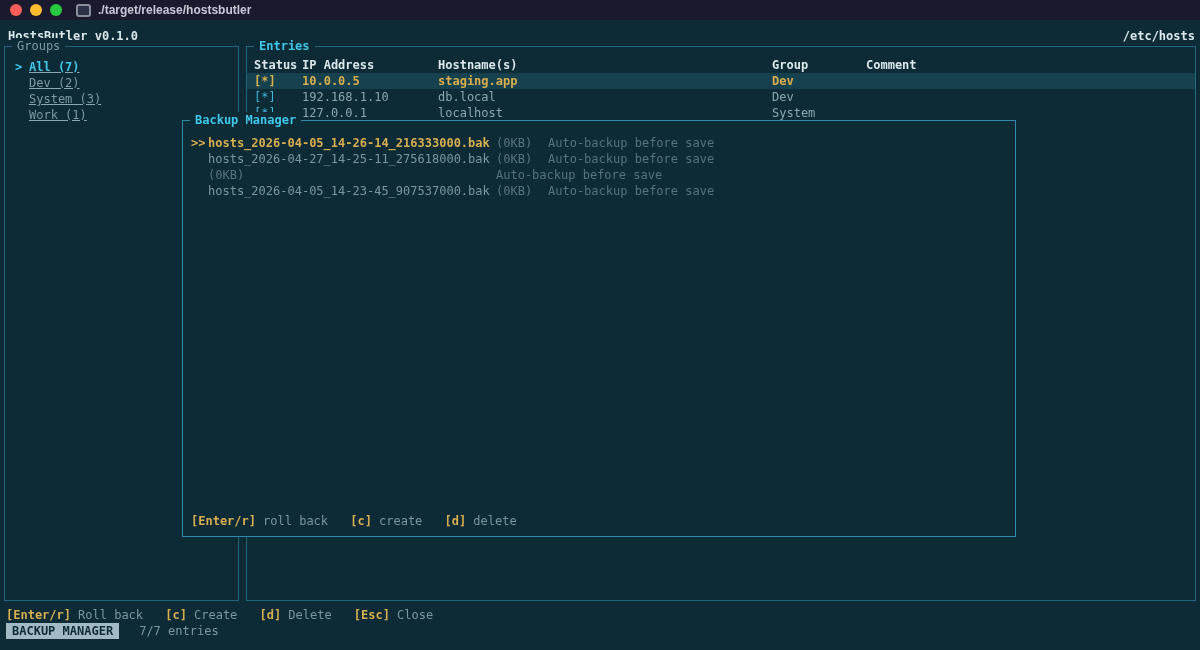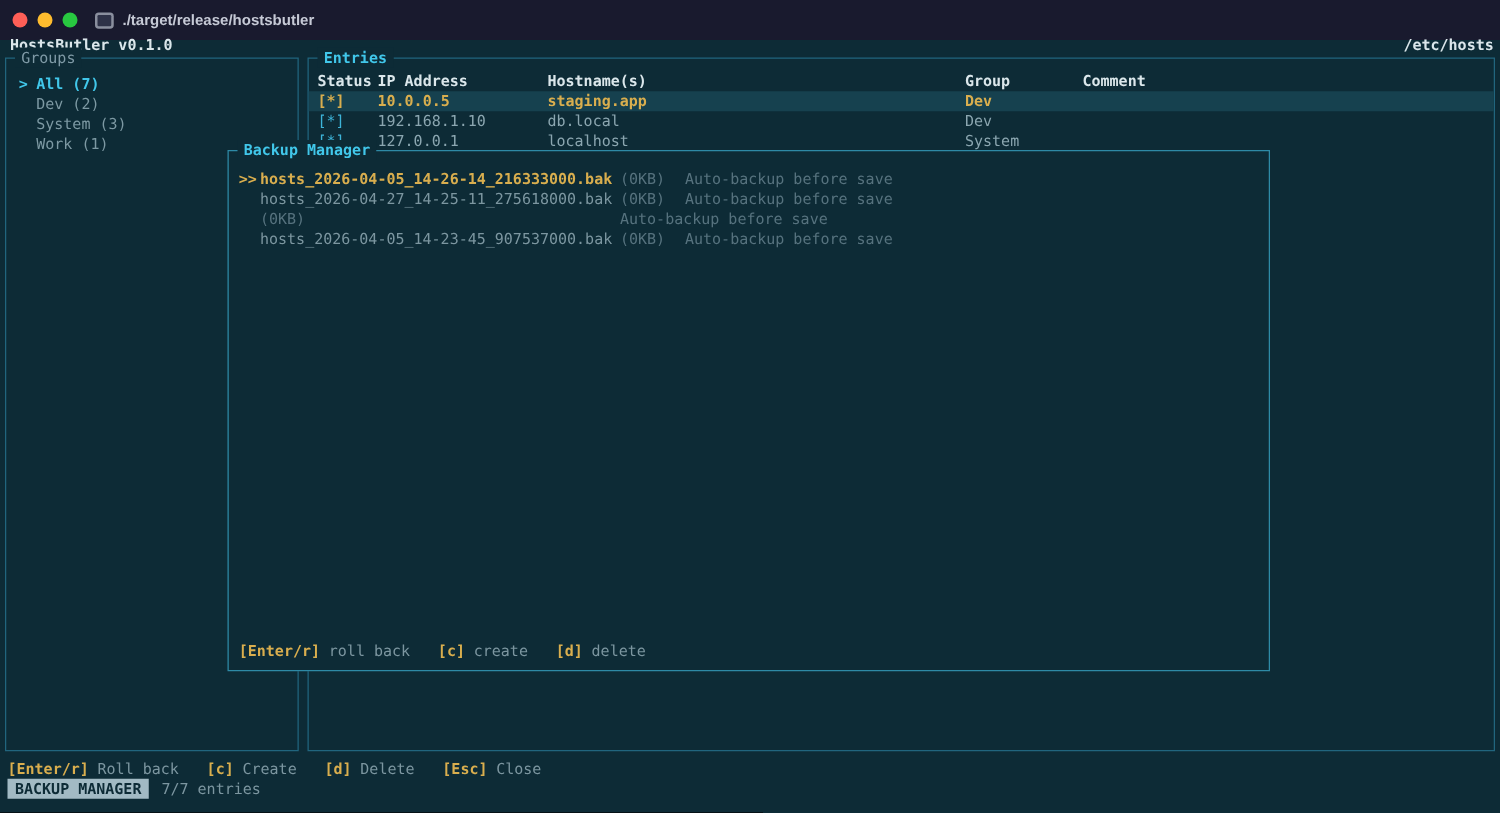--- a/index.html
+++ b/index.html
@@ -1,40 +1,40 @@
 <!DOCTYPE html>
 <html style="--background: #0d2b36; --titlebar: #191a2e; --border: #21657e; --border-bright: #2e8aa6; --accent-cyan: #41c7ea; --accent-yellow: #d9ae4e; --text: #8ba6b0; --text-bright: #dbe7eb; --text-dim: #56727e; --selection-bg: #16414f; --badge-bg: #a2bac4;"><head>
 <meta charset="utf-8">
 <style>
   * { margin:0; padding:0; box-sizing:border-box; }
   html,body { width:1200px; height:650px; background:#000; }
   body { font-family:"DejaVu Sans Mono", monospace; }
   .screen { position:relative; width:1200px; height:650px; overflow:hidden; background:var(--background,#0d2b36); }
 
   
-  .titlebar { position:absolute; top:0; left:0; right:0; height:32px; background:var(--titlebar,#191a2e); display:flex; align-items:center; }
+  .titlebar { position:absolute; top:0; left:0; right:0; height:20px; background:var(--titlebar,#191a2e); display:flex; align-items:center; }
   .traffic { display:flex; gap:8px; margin-left:10px; }
   .tl { width:12px; height:12px; border-radius:50%; display:inline-block; }
   .tl.red{background:#ff5f57}.tl.yellow{background:#febc2e}.tl.green{background:#28c840}
   .win-icon { width:15px; height:13px; margin-left:14px; background:#8a8f9e; border-radius:3px; position:relative; flex:0 0 auto; }
   .win-icon::after{content:"";position:absolute;inset:2px;background:#2e3248;border-radius:1px;}
   .win-title { margin-left:7px; font-family:"Liberation Sans",sans-serif; font-weight:bold; font-size:12px; color:#c6cad6; }
 
   
   .term { position:absolute; top:24px; left:0; right:0; bottom:0; font-size:12px; line-height:16px; color:var(--text,#8ba6b0);border-radius:11px; }
   .app-header { position:absolute; top:2px; left:0; right:0; height:20px; line-height:20px; display:flex; justify-content:space-between; padding:0 5px 0 8px; color:var(--text-bright,#dbe7eb); font-weight:bold; }
 
   .panel { position:absolute; border:1px solid var(--border,#21657e); }
   .panel-title { position:absolute; top:-9px; left:7px; background:var(--background,#0d2b36); padding:0 5px; height:16px; line-height:16px; white-space:nowrap; }
   .title-dim { color:#7f9aa6; }
   .title-cyan { color:var(--accent-cyan,#41c7ea); font-weight:bold; }
 
   
   .groups { left:4px; top:22px; width:235px; bottom:49px; }
-  .group-list { padding:12px 0 0 10px; }
+  .group-list { padding:12px 0 0 10px;text-decoration:underline; }
   .g-item { height:16px; white-space:nowrap; color:#7d99a3; }
   .g-prefix { display:inline-block; width:14px; }
   .g-item.selected, .g-item.selected .g-prefix { color:var(--accent-cyan,#41c7ea); font-weight:bold; }
 
   
   .entries { left:246px; top:22px; right:4px; bottom:49px; }
   .tbl-header, .tbl-row { display:grid; grid-template-columns:48px 136px 334px 94px 1fr; padding-left:7px; height:16px; white-space:nowrap; }
   .tbl-header { margin-top:10px; font-weight:bold; color:var(--text-bright,#dbe7eb); }
   .tbl-row { color:var(--text,#8ba6b0); }
   .tbl-row .cell-status { color:#3db4d9; }
@@ -50,21 +50,21 @@
   .b-row.selected .meta { color:var(--text-dim,#56727e); font-weight:normal; }
   .modal-hints { position:absolute; left:8px; bottom:7px; white-space:nowrap; }
 
   
   .hint { margin-right:15px; white-space:nowrap; }
   .key { color:var(--accent-yellow,#d9ae4e); font-weight:bold; }
   .lbl { color:#7c96a0; margin-left:7px; }
   .hintbar { position:absolute; left:6px; top:583px; height:16px; white-space:nowrap; }
   .statusline { position:absolute; left:6px; top:599px; height:16px; white-space:nowrap; display:flex; align-items:center; }
   .badge { background:var(--badge-bg,#a2bac4); color:var(--background,#0d2b36); font-weight:bold; padding:0 6px; height:16px; line-height:16px; display:inline-block; }
-  .count { margin-left:10px; color:#7c96a0;text-align:center; }
+  .count { margin-left:20px; color:#7c96a0;text-align:center; }
 </style>
 </head>
 <body>
 
 <div class="screen">
 
   <div class="titlebar">
     <div class="traffic">
       <span class="tl red"></span>
       <span class="tl yellow"></span>

